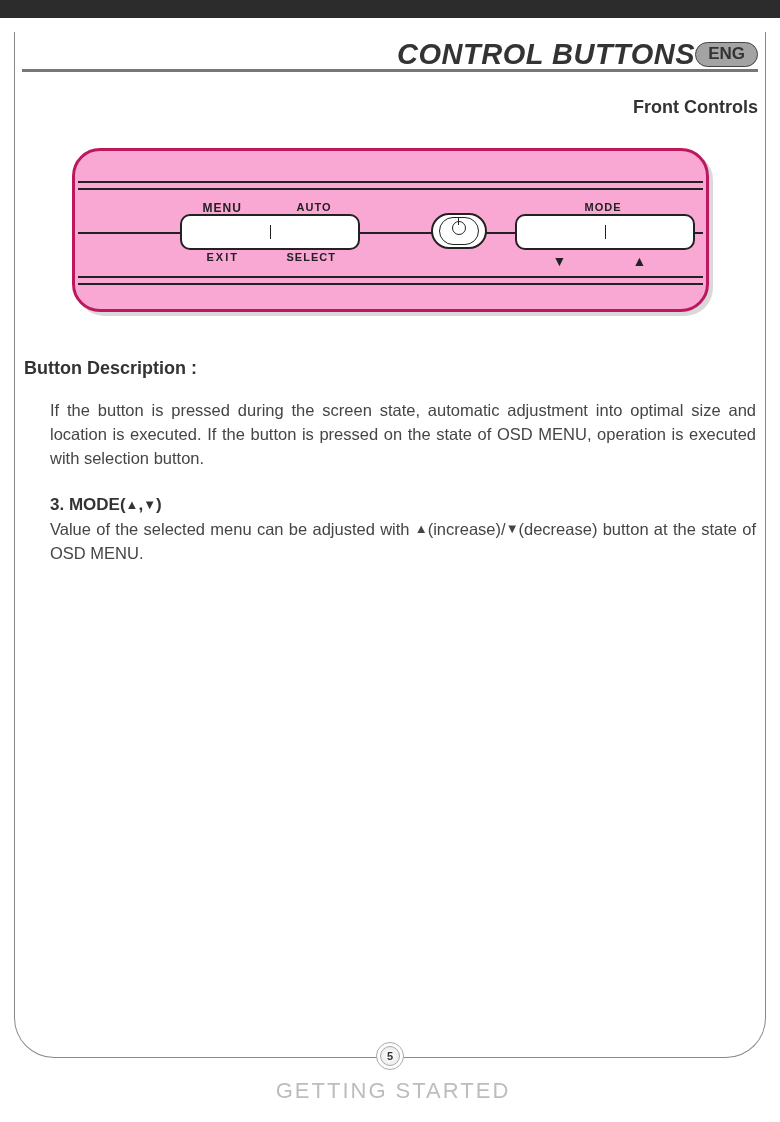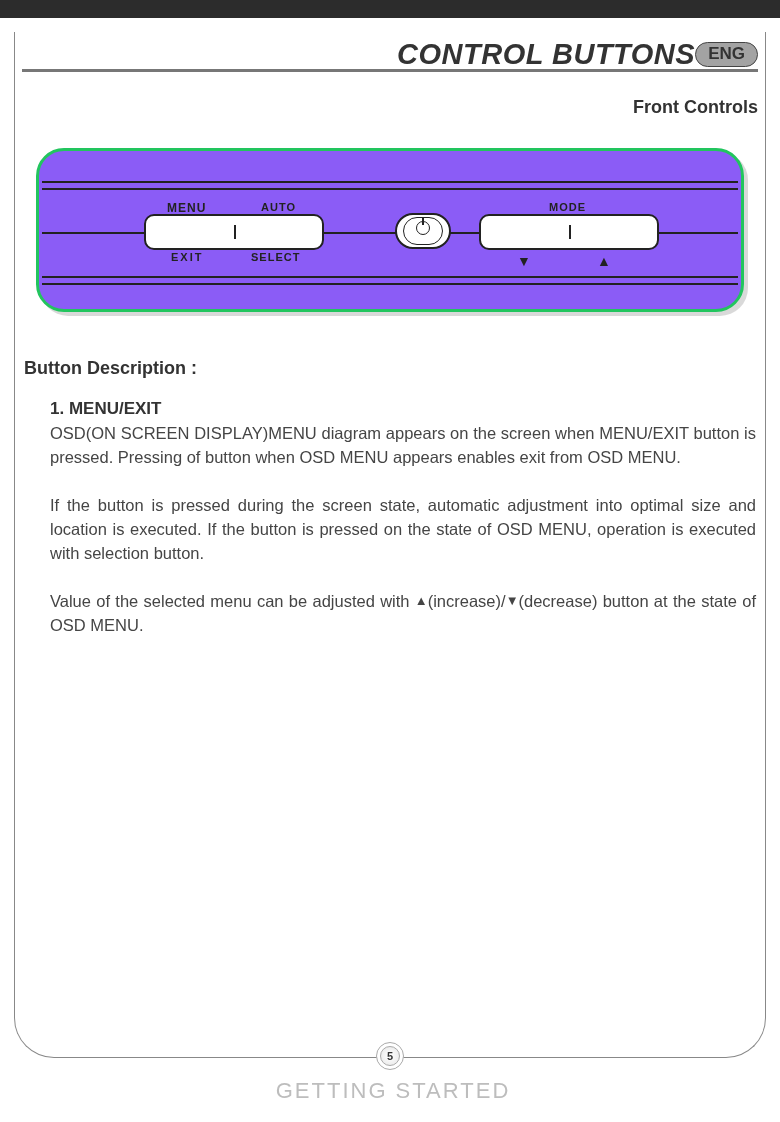--- a/index.html
+++ b/index.html
@@ -40,23 +40,23 @@
   }
   .title-underline {
     position:absolute; top:33px; left:0; right:0; height:2.5px; background:#777;
   }
   .subhead {
     font-weight:700; font-size:18px; color:#333; margin:26px 0 30px 0;text-align:right;
   }
 
   
   .panel {
-    margin:0 auto; width:708px; height:164px;
-    border:3px solid #22c55e; border-radius:28px;
-    background:#8b5cf6; position:relative; overflow:hidden;
+    margin:0 auto; width:637px; height:164px;
+    border:3px solid #be185d; border-radius:28px;
+    background:#f9a8d4; position:relative; overflow:hidden;
     box-shadow:4px 4px 0 rgba(0,0,0,0.15);
   }
   .panel-line {
     position:absolute; left:3px; right:3px; height:1.5px; background:#222;
   }
   .panel-line.top1 { top:30px; }
   .panel-line.top2 { top:37px; }
   .panel-line.mid  { top:81px; height:2px; }
   .panel-line.bot1 { top:125px; }
   .panel-line.bot2 { top:132px; }
@@ -181,30 +181,29 @@
     <div class="btn-group btn-right"></div>
     <div class="tick r"></div>
     <div class="lbl mode">MODE</div>
     <div class="tri down">▼</div>
     <div class="tri up">▲</div>
   </div>
 
   <div class="desc">
     <div class="desc-title">Button Description :</div>
 
-    <div class="item">
-      <div class="item-h">1. MENU/EXIT</div>
-      <div class="item-p">OSD(ON SCREEN DISPLAY)MENU diagram appears on the screen when MENU/EXIT button is pressed. Pressing of button when OSD MENU appears enables exit from OSD MENU.</div>
-    </div>
 
     <div class="item">
       <div class="item-p">If the button is pressed during the screen state, automatic adjustment into optimal size and location is executed. If the button is pressed on the state of OSD MENU, operation is executed with selection button.</div>
     </div>
 
     <div class="item">
+      <div class="item-h">
+        <span>3. MODE(</span><span class="inline-tri">▲</span><span>,</span><span class="inline-tri">▼</span><span>)</span>
+      </div>
       <div class="item-p">
         <span>Value of the selected menu can be adjusted with </span><span class="inline-tri">▲</span><span>(increase)/</span><span class="inline-tri">▼</span><span>(decrease) button at the state of OSD MENU.</span>
       </div>
     </div>
   </div>
 
 </div>
 
 <div class="pagenum-wrap">
   <div class="pagenum-outer">

